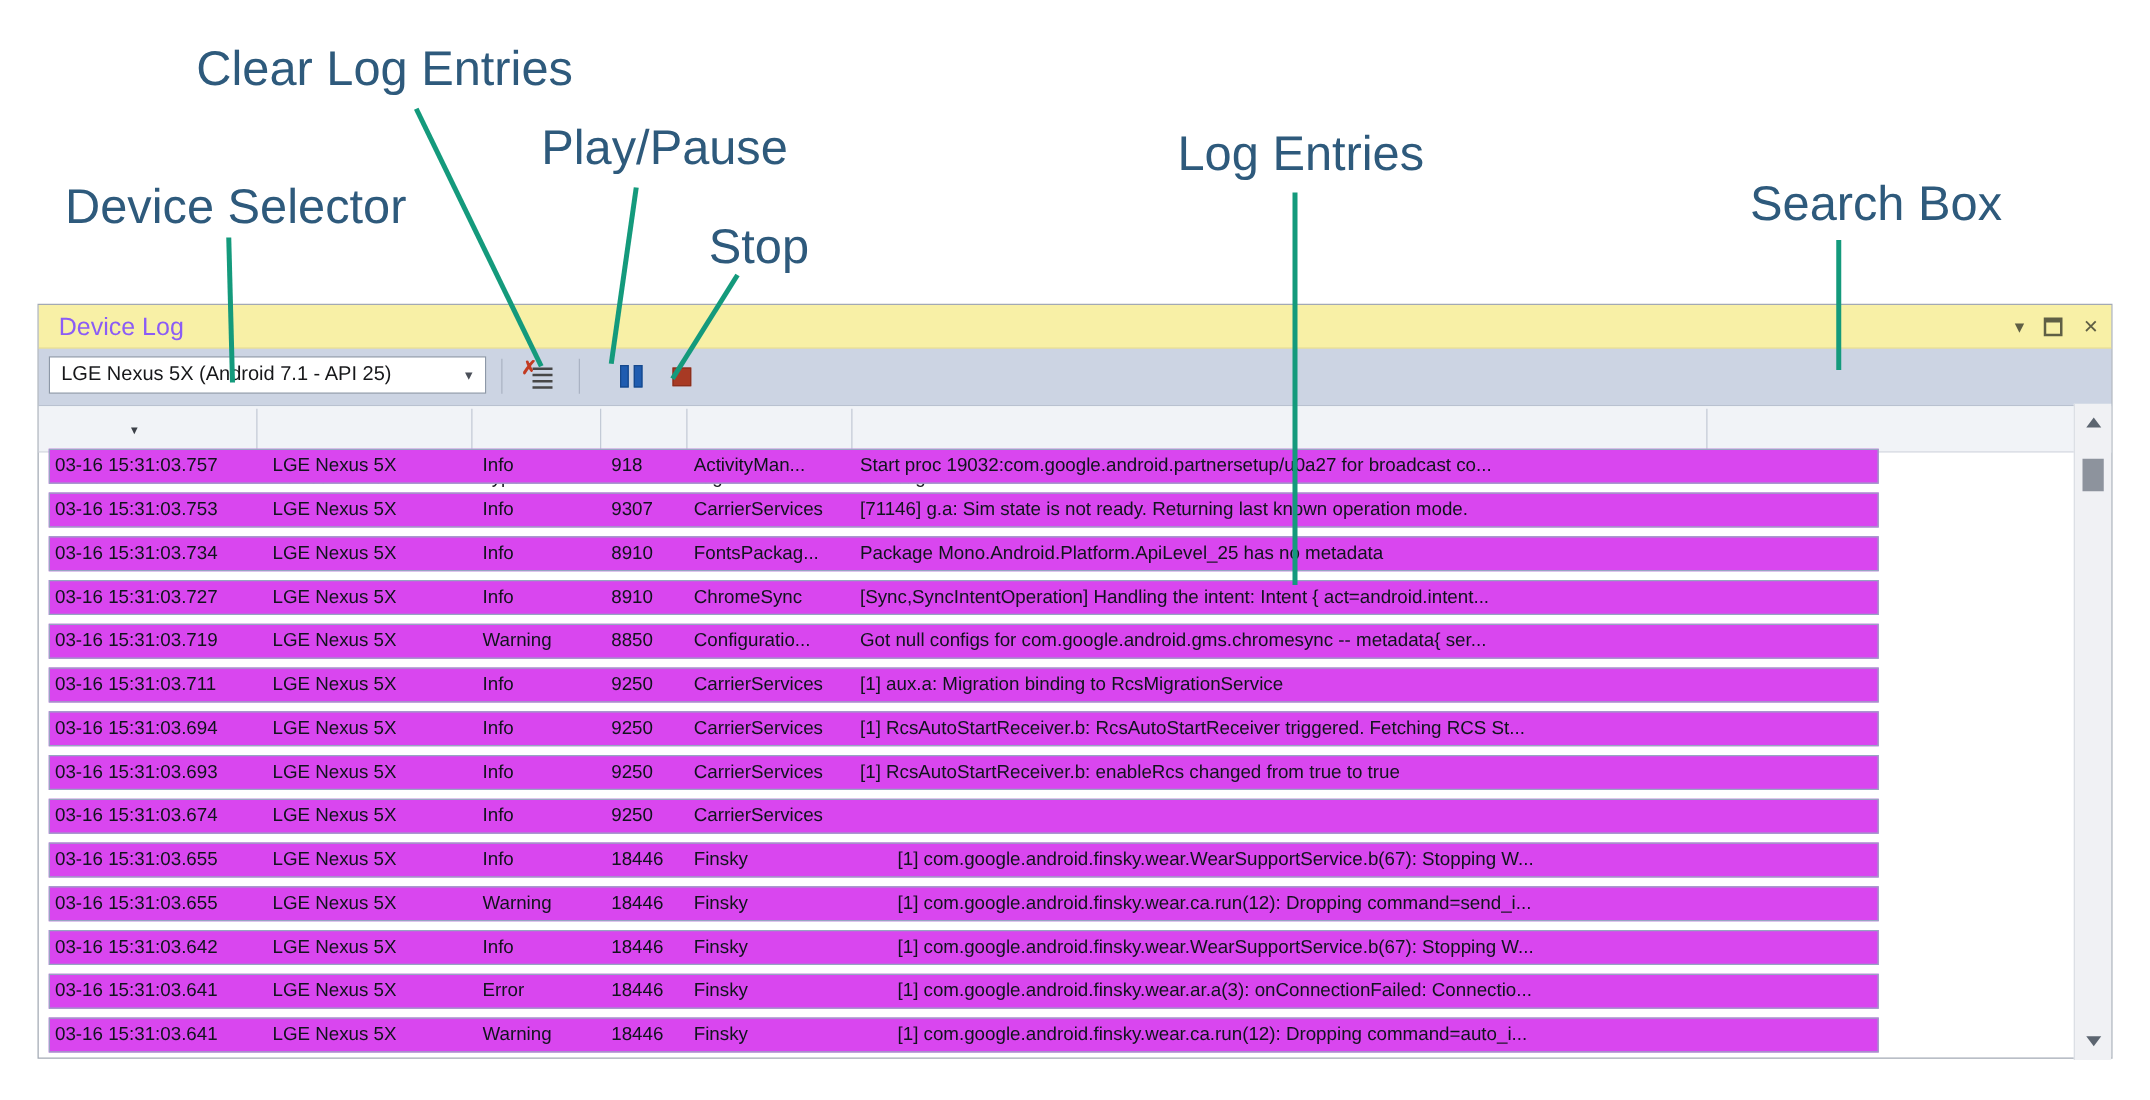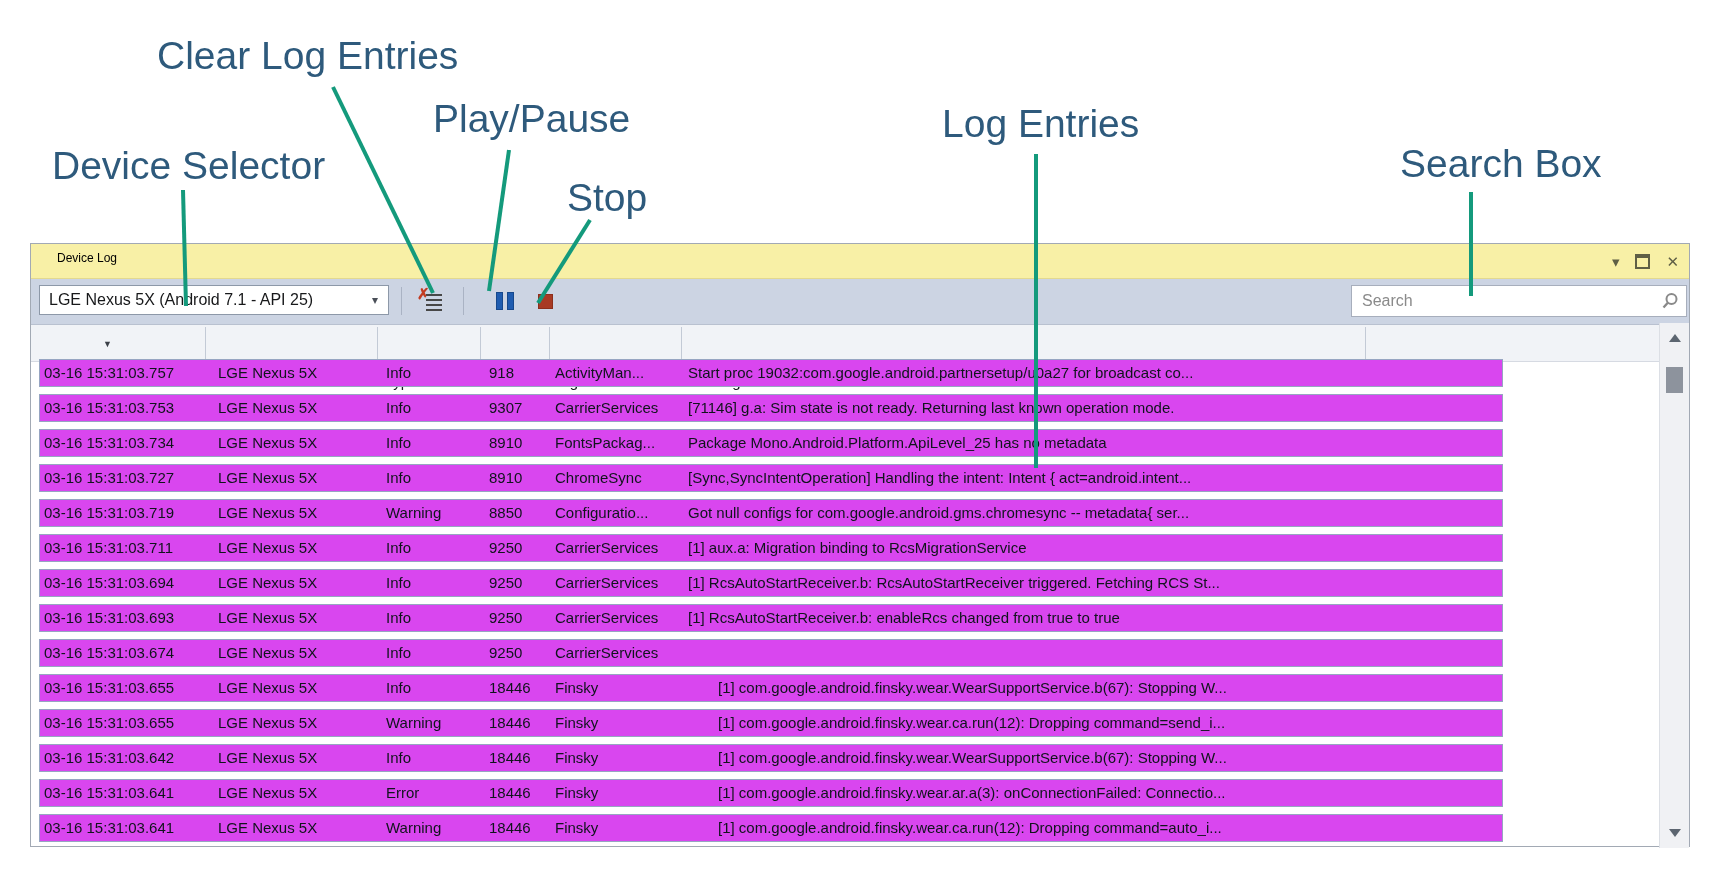--- a/index.html
+++ b/index.html
@@ -4,21 +4,21 @@
 <style>
   html,body{margin:0;padding:0;background:#ffffff;}
   #stage{position:relative;width:1720px;height:880px;background:#ffffff;overflow:hidden;
          font-family:"Liberation Sans", sans-serif;}
 
   
   #window{position:absolute;left:30px;top:243px;width:1660px;height:604px;
           border:1px solid #a2a9b4;background:#ffffff;box-sizing:border-box;}
 
   .titlebar{position:relative;height:34px;background:#f8f0a6;border-bottom:1px solid #e3d98f;}
-  .titlebar .title{position:absolute;left:26px;top:7px;font-size:12px;color:#000000;}
+  .titlebar .title{position:absolute;left:16px;top:7px;font-size:20px;color:#8b5cf6;}
   .tb-controls{position:absolute;right:10px;top:0;height:34px;display:flex;align-items:center;gap:16px;}
   .tb-controls .glyph{color:#5f5f45;font-size:15px;line-height:1;cursor:default;}
   .float-box{width:11px;height:9px;border:2px solid #5f5f45;border-top-width:4px;display:inline-block;}
 
   .toolbar{position:relative;height:45px;background:#ccd4e3;border-bottom:1px solid #b9c1d0;}
   .dropdown{position:absolute;left:8px;top:6px;width:350px;height:30px;background:#ffffff;
             border:1px solid #8d98a8;box-sizing:border-box;display:flex;align-items:center;cursor:default;}
   .dropdown .dd-text{flex:1;padding-left:9px;font-size:16px;color:#17181a;white-space:nowrap;overflow:hidden;}
   .dropdown .dd-arrow{width:26px;text-align:center;color:#4a4f58;font-size:12px;}
   .tb-sep{position:absolute;top:8px;width:1px;height:28px;background:#aab3c4;}
@@ -107,29 +107,20 @@
       <div class="tb-sep" style="left:432px;"></div>
       <button class="tb-btn" style="left:458px;border:0;background:transparent;">
         <span class="ic-pause">
             <i></i>
             <i></i>
           </span>
       </button>
       <button class="tb-btn" style="left:498px;border:0;background:transparent;">
         <span class="ic-stop"></span>
       </button>
-      <div class="searchbox">
-        <input type="text" placeholder="Search" style="">
-        <span class="mag">
-          <svg width="18" height="18" viewBox="0 0 18 18">
-            <circle cx="10.5" cy="7" r="5" fill="none" stroke="#8a8a8a" stroke-width="2"></circle>
-            <line x1="6.8" y1="10.8" x2="2.5" y2="15.5" stroke="#8a8a8a" stroke-width="2.4"></line>
-          </svg>
-        </span>
-      </div>
     </div>
 
     <div class="grid-header">
       <span class="hcell" style="left:18px;">Time</span>
       <span class="sort-arrow" style="left:72px;">▼</span>
       <span class="hcell" style="left:186px;">Device Name</span>
       <span class="hcell" style="left:354px;">Type</span>
       <span class="hcell" style="left:457px;">PID</span>
       <span class="hcell" style="left:523px;">Tag</span>
       <span class="hcell" style="left:657px;">Message</span>

